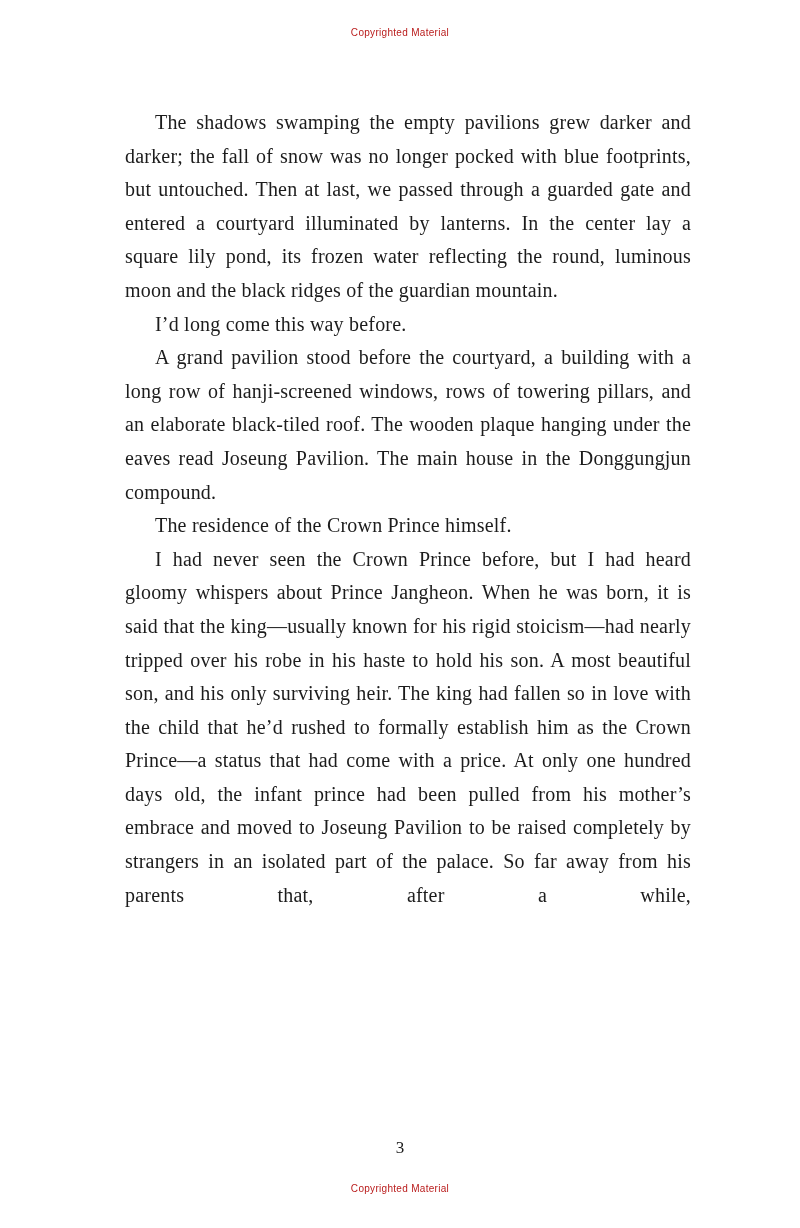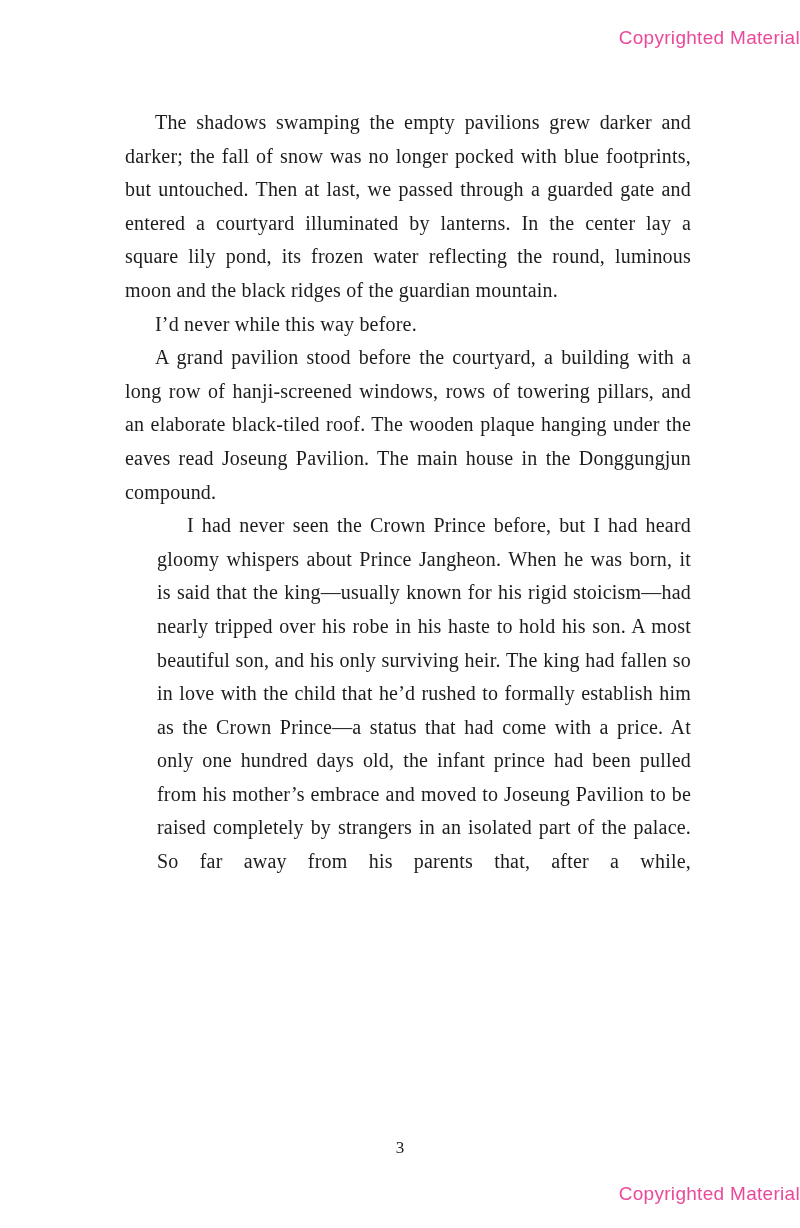--- a/index.html
+++ b/index.html
@@ -13,25 +13,25 @@
       height: 1228px;
       background: #ffffff;
       overflow: hidden;
       font-family: "Liberation Serif", serif;
       color: #1c1c1c;
     }
     .copyright {
       position: absolute;
       left: 0;
       width: 100%;
-      text-align: right;
+      text-align: center;
       font-family: "Liberation Sans", sans-serif;
-      font-size: 19px;
+      font-size: 10px;
       letter-spacing: 0.3px;
-      color: #ec4899;
+      color: #b91c1c;
     }
     .copyright.top { top: 27px; }
     .copyright.bottom { top: 1183px; }
     .text-block {
       position: absolute;
       top: 106px;
       left: 125px;
       width: 566px;
       font-size: 20px;
       line-height: 33.6px;
@@ -42,21 +42,20 @@
     }
     .text-block p {
       margin: 0;
       padding: 0;
     }
     .text-block p.indent {
       text-indent: 30px;
     }
     .text-block p.justify-last {
       text-align-last: justify;
-      margin-left: 32px;
     }
     .italic {
     }
     .page-number {
       position: absolute;
       left: 0;
       width: 100%;
       top: 1138px;
       text-align: center;
       font-family: "Liberation Serif", serif;
@@ -65,21 +64,22 @@
     }
   </style>
 </head>
 <body>
 
 <div class="page">
   <div class="copyright top">Copyrighted Material</div>
 
   <div class="text-block">
       <p class="indent "><span>The shadows swamping the empty pavilions grew darker and darker; the fall of snow was no longer pocked with blue footprints, but untouched. Then at last, we passed through a guarded gate and entered a courtyard illuminated by lanterns. In the center lay a square lily pond, its frozen water reflecting the round, luminous moon and the black ridges of the guardian mountain.</span></p>
-      <p class="indent "><span>I’d never while this way before.</span></p>
+      <p class="indent "><span>I’d long come this way before.</span></p>
       <p class="indent "><span>A grand pavilion stood before the courtyard, a building with a long row of hanji-screened windows, rows of towering pillars, and an elaborate black-tiled roof. The wooden plaque hanging under the eaves read </span><span class="italic">Joseung Pavilion</span><span>. The main house in the Donggungjun compound.</span></p>
+      <p class="indent "><span>The residence of the Crown Prince himself.</span></p>
       <p class="indent justify-last"><span>I had never seen the Crown Prince before, but I had heard gloomy whispers about Prince Jangheon. When he was born, it is said that the king—usually known for his rigid stoicism—had nearly tripped over his robe in his haste to hold his son. A most beautiful son, and his only surviving heir. The king had fallen so in love with the child that he’d rushed to formally establish him as the Crown Prince—a status that had come with a price. At only one hundred days old, the infant prince had been pulled from his mother’s embrace and moved to Joseung Pavilion to be raised completely by strangers in an isolated part of the palace. So far away from his parents that, after a while,</span></p>
     </div>
 
   <div class="page-number">3</div>
 
   <div class="copyright bottom">Copyrighted Material</div>
 </div>
 
 </body></html>

